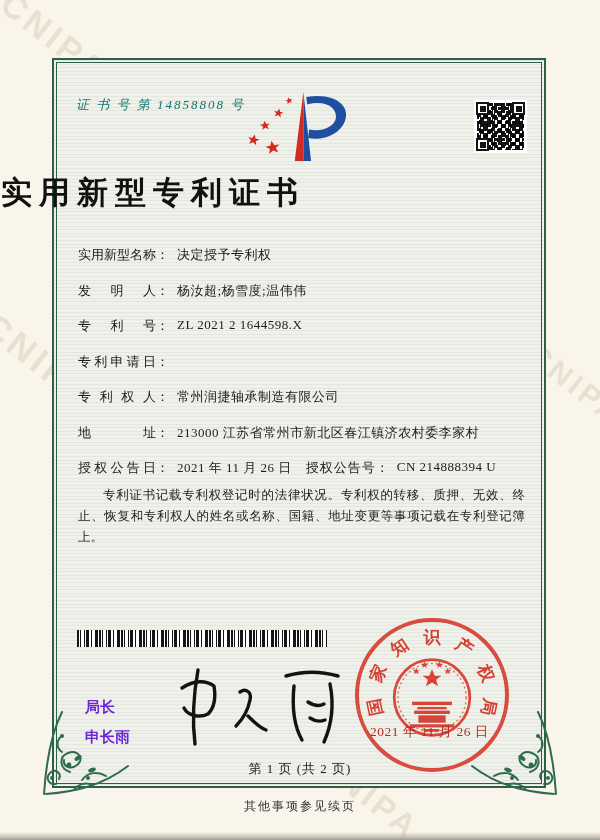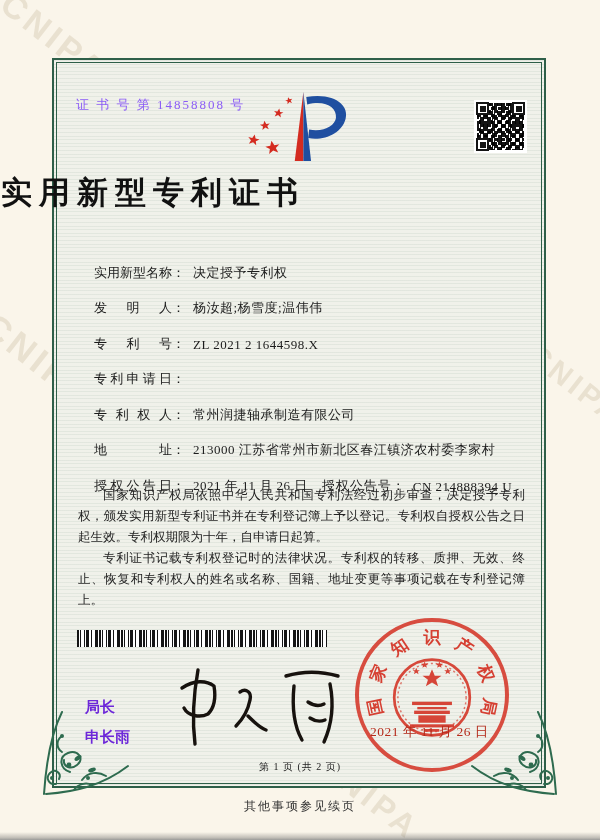--- a/index.html
+++ b/index.html
@@ -27,42 +27,42 @@
     border:2px solid #2e5f49; box-sizing:border-box;
     background:
       repeating-linear-gradient(180deg, rgba(104,140,120,0.10) 0px, rgba(104,140,120,0.10) 1px, rgba(0,0,0,0) 1px, rgba(0,0,0,0) 3.6px),
       #f0f1ea;
   }
   .frame-inner{position:absolute; inset:2px; border:1px solid #2e5f49; pointer-events:none;}
   .corner{position:absolute; width:92px; height:92px; z-index:5;}
   .corner.bl{left:40px; bottom:42px;}
   .corner.br{right:40px; bottom:42px; transform:scaleX(-1);}
   
-  .cert-no{position:absolute; left:76px; top:96px; font-size:13px; letter-spacing:2px; color:#8b5cf6;}
+  .cert-no{position:absolute; left:76px; top:96px; font-size:13px; letter-spacing:2px; color:#0f766e;font-style:italic;}
   .logo{position:absolute; left:243px; top:90px; width:115px; height:77px;}
   .qr{
     position:absolute; left:474px; top:100px; width:53px; height:53px; background:#fff; padding:2px; box-sizing:border-box;
   }
   .qr-cells{
     position:absolute; inset:3px;
     background:
       repeating-conic-gradient(#141414 0% 25%, #ffffff 0% 50%) 0 0/7px 7px,
       repeating-conic-gradient(#141414 0% 25%, #ffffff 0% 50%) 2px 3px/9px 9px;
     background-blend-mode:multiply;
   }
   .finder{position:absolute; width:13px; height:13px; border:2.5px solid #141414; background:#fff; box-sizing:border-box;}
   .finder:after{content:""; position:absolute; inset:1.5px; background:#141414;}
   .finder.tl{left:2px; top:2px;} .finder.tr{right:2px; top:2px;} .finder.bl{left:2px; bottom:2px;}
   .title{
     position:absolute; left:1px; top:172px; width:100%; text-align:left;
     font-size:31px; font-weight:700; letter-spacing:7px; color:#111;
   }
   
   .fields{position:absolute; left:78px; top:246px; width:448px; font-size:13px;}
-  .row{height:35.5px; display:flex; align-items:flex-end; white-space:nowrap;margin-left:16px;}
+  .row{height:35.5px; display:flex; align-items:flex-start; white-space:nowrap;}
   .lbl{display:inline-block; width:78px; text-align:justify; text-align-last:justify; color:#1a1a1a;}
   .colon{display:inline-block; margin:0 2px 0 0;}
   .val{margin-left:6px; letter-spacing:0.5px;}
   .lbl2{display:inline-block; margin-left:14px; letter-spacing:1px;}
   
   .paras{position:absolute; left:78px; top:485px; width:447px; font-size:12.5px; line-height:1.68; text-align:justify; color:#222;}
   .paras p{margin:0; text-indent:2em;}
   
   .barcode{
     position:absolute; left:77px; top:630px; width:250px; height:17px;
@@ -83,21 +83,21 @@
     position:absolute; left:50%; top:50%;
     font-size:17px; font-weight:700; color:rgba(212,54,40,0.95);
     font-family:"Liberation Serif","DejaVu Serif",serif;
   }
   .emblem{position:absolute; left:50%; top:50%; transform:translate(-50%,-47%);}
   .seal-date{
     position:absolute; left:370px; top:723px; width:150px; z-index:7;
     font-size:13.5px; color:#b52c1c; letter-spacing:0.5px; white-space:nowrap;
   }
   
-  .page-num{position:absolute; left:0; top:760px; width:100%; text-align:center; font-size:10px; letter-spacing:1px; color:#222;}
+  .page-num{position:absolute; left:0; top:760px; width:100%; text-align:center; font-size:13px; letter-spacing:1px; color:#222;}
   .cont-note{position:absolute; left:0; top:798px; width:100%; text-align:center; font-size:12px; letter-spacing:2px; color:#333;}
   .page-edge{position:absolute; left:0; bottom:0; width:100%; height:8px;
     background:linear-gradient(180deg, rgba(0,0,0,0), rgba(90,90,90,0.35) 70%, #9a9a98);}
 </style>
 </head>
 <body>
 
 <div class="page">
 
   <span class="wm wm1">CNIPA</span>
@@ -213,21 +213,20 @@
       <span class="lbl">授权公告日</span>
         <span class="colon">：</span>
         <span class="val">2021 年 11 月 26 日</span>
       <span class="lbl2">授权公告号</span>
         <span class="colon">：</span>
         <span class="val">CN 214888394 U</span>
     </div>
   </div>
 
   <div class="paras">
-    <p>国家知识产权局依照中华人民共和国专利法经过初步审查，决定授予专利权，颁发实用新型专利证书并在专利登记簿上予以登记。专利权自授权公告之日起生效。专利权期限为十年，自申请日起算。</p>
     <p>专利证书记载专利权登记时的法律状况。专利权的转移、质押、无效、终止、恢复和专利权人的姓名或名称、国籍、地址变更等事项记载在专利登记簿上。</p>
   </div>
 
   <div class="barcode"></div>
 
   <div class="signer">
     <div>局长</div>
     <div>申长雨</div>
   </div>
 

